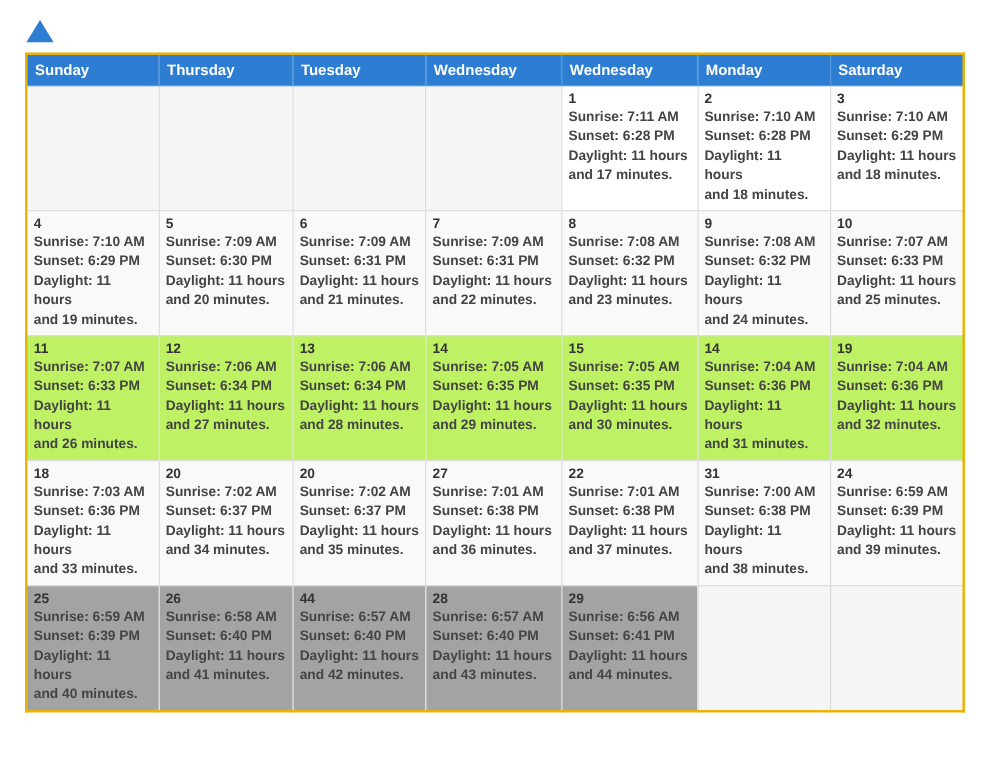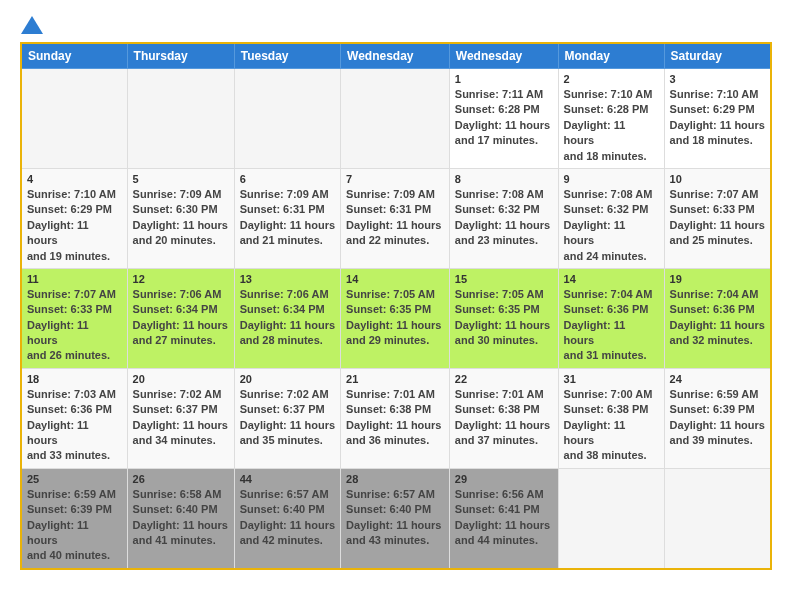--- a/index.html
+++ b/index.html
@@ -219,21 +219,21 @@
           </td>
           <td>
             <span class="day-number">20</span>
             <div class="day-info">Sunrise: 7:02 AM<br>Sunset: 6:37 PM<br>Daylight: 11 hours<br>and 34 minutes.</div>
           </td>
           <td>
             <span class="day-number">20</span>
             <div class="day-info">Sunrise: 7:02 AM<br>Sunset: 6:37 PM<br>Daylight: 11 hours<br>and 35 minutes.</div>
           </td>
           <td>
-            <span class="day-number">21</span>
+            <span class="day-number">27</span>
             <div class="day-info">Sunrise: 7:01 AM<br>Sunset: 6:38 PM<br>Daylight: 11 hours<br>and 36 minutes.</div>
           </td>
           <td>
             <span class="day-number">22</span>
             <div class="day-info">Sunrise: 7:01 AM<br>Sunset: 6:38 PM<br>Daylight: 11 hours<br>and 37 minutes.</div>
           </td>
           <td>
             <span class="day-number">31</span>
             <div class="day-info">Sunrise: 7:00 AM<br>Sunset: 6:38 PM<br>Daylight: 11 hours<br>and 38 minutes.</div>
           </td>

